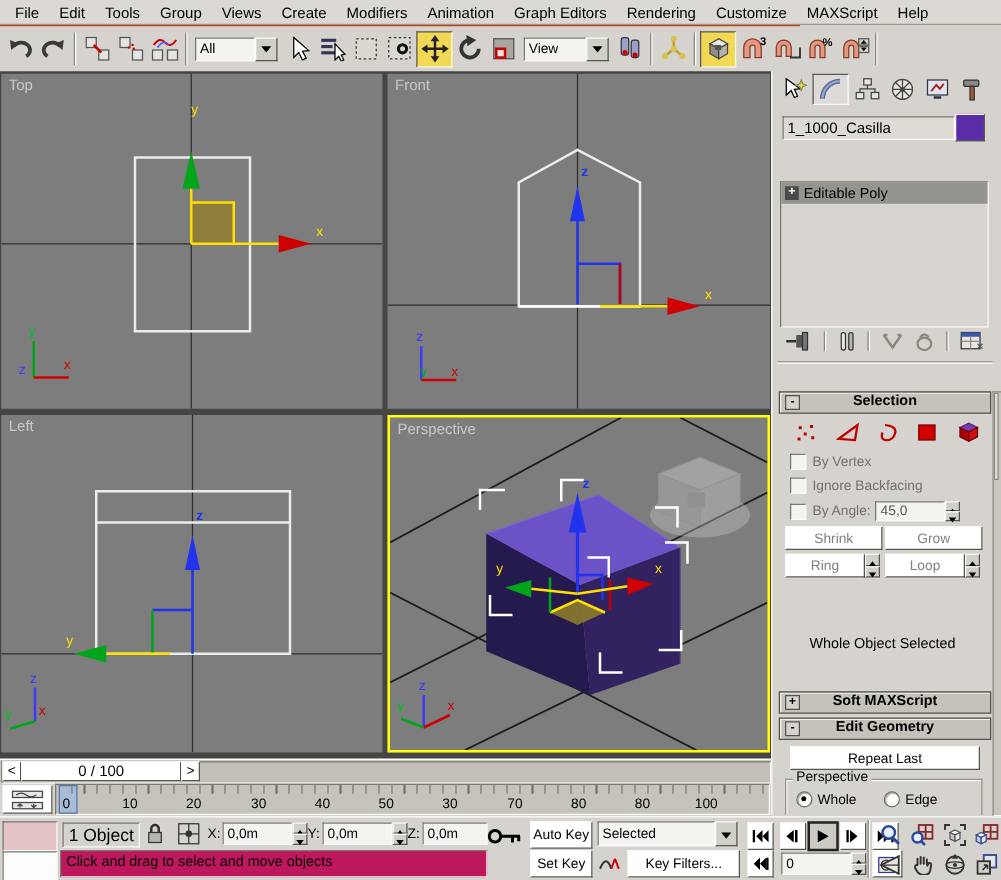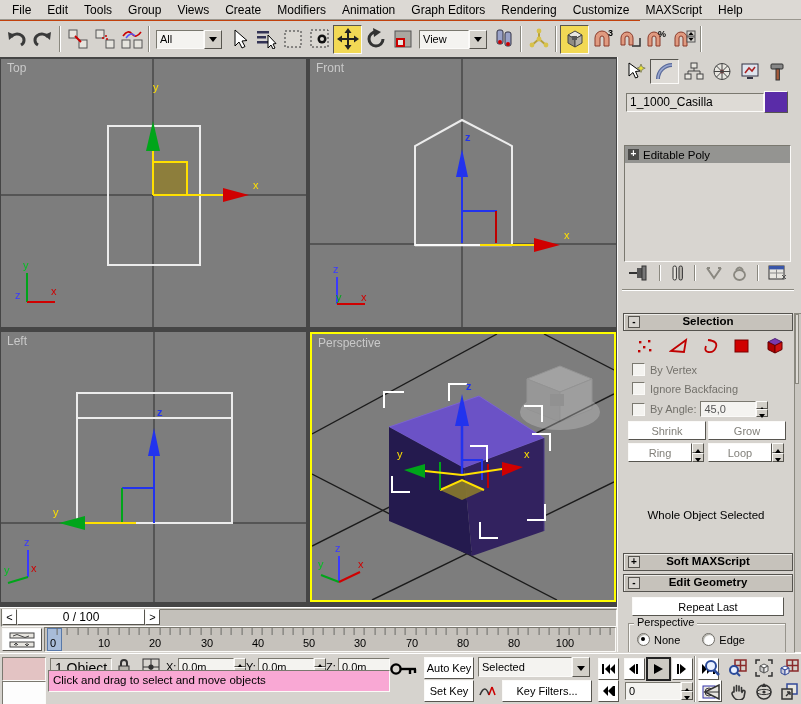--- a/index.html
+++ b/index.html
@@ -461,21 +461,21 @@
   </div>
   <div class="abs" style="left:390px;top:8px">
     <svg width="28" height="14">
         <circle cx="6" cy="7" r="4.6" fill="none" stroke="#000" stroke-width="2.4"></circle>
         <line x1="10" y1="7" x2="26" y2="7" stroke="#000" stroke-width="2.4"></line>
         <line x1="20" y1="7" x2="20" y2="12" stroke="#000" stroke-width="2.4"></line>
         <line x1="25" y1="7" x2="25" y2="11" stroke="#000" stroke-width="2.4"></line>
       </svg>
   </div>
 
-  <div class="abs sunken" style="left:48px;top:16px;width:340px;height:20px;background:#f9a8d4">
+  <div class="abs sunken" style="left:48px;top:26px;width:340px;height:20px;background:#be185d">
     <span style="font-size:11.5px;line-height:19px;padding-left:4px;display:block">Click and drag to select and move objects</span>
   </div>
 
   <div class="abs btn" style="left:424px;top:3px;width:48px;height:20px">Auto Key</div>
   <div class="abs btn" style="left:424px;top:26px;width:48px;height:20px">Set Key</div>
 
   <div class="abs" style="left:478px;top:3px;display:flex;width:112px;height:20px">
     <div class="field" style="flex:1;height:18px;line-height:18px">Selected</div>
     <div class="ddbtn">
         <span class="darr" style="margin-top:6px"></span>
@@ -805,21 +805,21 @@
     <span class="pmbox">-</span>
     <span>Edit Geometry</span>
   </div>
 
   <div class="abs btn" style="left:14px;top:540px;width:150px;height:17px">Repeat Last</div>
 
   <div class="grp" style="left:10px;top:566px;width:156px;height:28px;border-bottom:none;box-shadow:inset 1px 1px 0 #fbfaf8">
     <span class="grplegend">Perspective</span>
     <div class="row" style="margin:9px 0 0 8px">
       <span class="radio sel"></span>
-      <span class="rlab">None</span>
+      <span class="rlab">Whole</span>
       <span class="radio" style="margin-left:22px"></span>
       <span class="rlab">Edge</span>
     </div>
   </div>
 
   <div class="abs" style="left:176px;top:256px;width:6px;height:338px;background:#c9c6c0;border:1px solid;border-color:#8a887f #fbfaf8 #fbfaf8 #8a887f">
     <div style="width:4px;height:70px;background:#dedbd6;border:1px solid #8a887f;box-sizing:border-box"></div>
   </div>
 </div>
 

